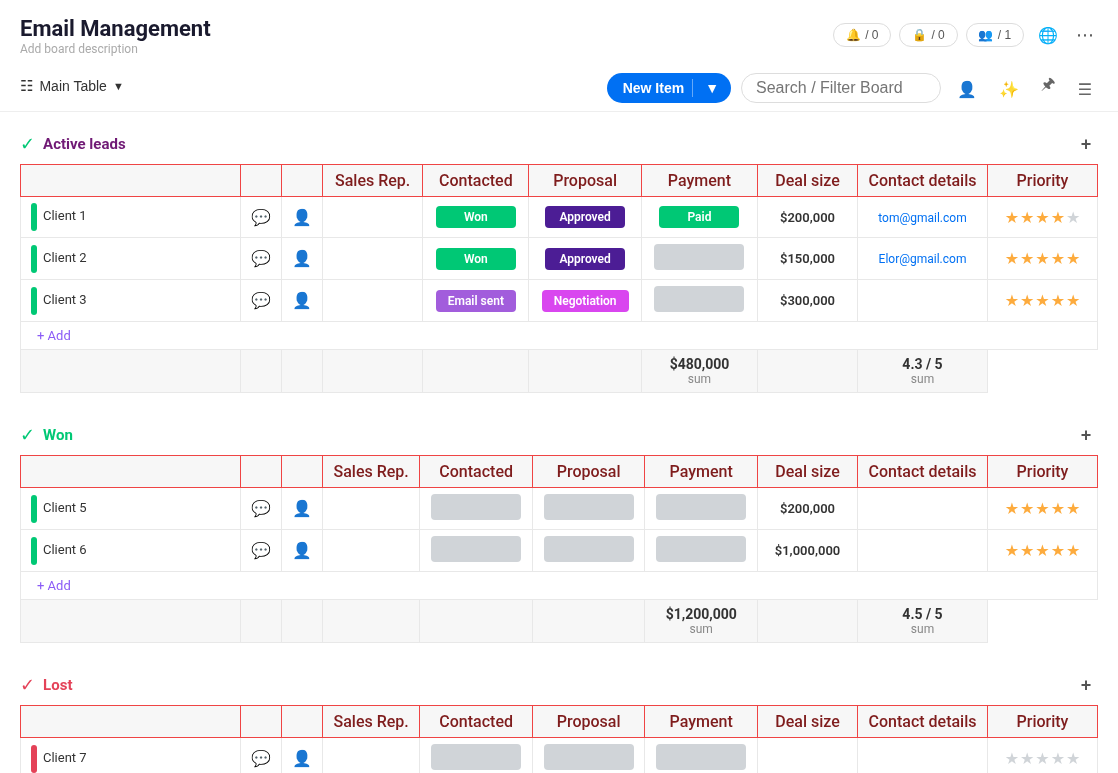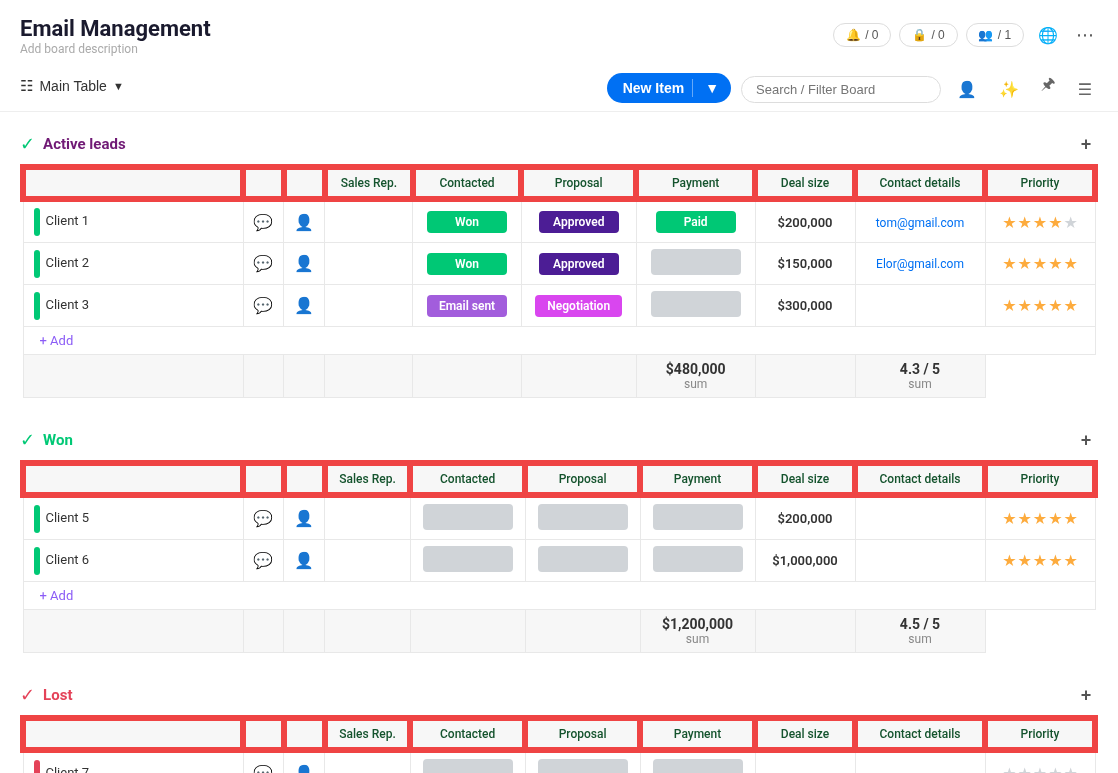--- a/index.html
+++ b/index.html
@@ -11,38 +11,38 @@
     .header-right { display: flex; align-items: center; gap: 8px; margin-top: 4px; }
     .header-btn { border: 1px solid #ddd; border-radius: 20px; padding: 4px 12px; font-size: 12px; background: #fff; cursor: pointer; display: flex; align-items: center; gap: 4px; color: #555; }
     .dots-btn { border: none; background: none; font-size: 18px; cursor: pointer; color: #555; padding: 4px; }
 
     .toolbar { padding: 8px 20px; display: flex; align-items: center; gap: 12px; border-bottom: 1px solid #eee; }
     .main-table-btn { display: flex; align-items: center; gap: 6px; font-size: 14px; font-weight: 500; cursor: pointer; color: #333; border: none; background: none; }
     .toolbar-right { margin-left: auto; display: flex; align-items: flex-end; gap: 10px; }
     .new-item-btn { background: #0070f3; color: #fff; border: none; border-radius: 20px; padding: 6px 0 6px 16px; font-size: 14px; font-weight: 600; cursor: pointer; display: flex; align-items: center; gap: 0; }
     .new-item-btn .divider { width: 1px; height: 100%; background: rgba(255,255,255,0.4); margin: 0 8px; }
     .new-item-btn .arrow-part { padding: 0 12px 0 4px; }
-    .search-box { border: 1px solid #ddd; border-radius: 20px; padding: 5px 14px; font-size: 13px; color: #8b5cf6; width: 200px; outline: none; }
+    .search-box { border: 1px solid #ddd; border-radius: 20px; padding: 5px 14px; font-size: 16px; color: #8b5cf6; width: 200px; outline: none; }
     .icon-btn { background: none; border: none; cursor: pointer; color: #666; font-size: 16px; padding: 4px 6px; border-radius: 4px; }
 
     .content { padding: 20px 20px 0 20px; }
 
     
     .group { margin-bottom: 30px; }
     .group-header { display: flex; align-items: center; gap: 8px; margin-bottom: 8px; }
     .group-toggle { background: none; border: none; cursor: pointer; font-size: 16px; }
     .group-title { font-size: 15px; font-weight: 700; }
     .group-title.active { color: #701a75; }
     .group-title.won { color: #00c875; }
     .group-title.lost { color: #e44258; }
     .group-add-col { margin-left: auto; background: none; border: none; cursor: pointer; font-size: 20px; font-weight: 300; color: #555; width: 24px; height: 24px; border-radius: 50%; display: flex; align-items: center; justify-content: center; }
 
     
     .group-table { width: 100%; border-collapse: collapse; }
-    .group-table th { background: #f7f7f7; font-size: 12px; color: #14532d; font-weight: 500; padding: 6px 10px; border: 6px solid #ef4444; text-align: center; }
+    .group-table th { background: #f7f7f7; font-size: 16px; color: #7f1d1d; font-weight: 500; padding: 6px 10px; border: 1px solid #ef4444; text-align: center; }
     .group-table th.name-col { text-align: left; min-width: 200px; }
     .group-table td { border: 1px solid #e8e8e8; padding: 6px 10px; text-align: center; vertical-align: middle; background: #fff; }
     .group-table td.name-cell { text-align: left; }
 
     .color-bar { display: inline-block; width: 6px; height: 28px; border-radius: 3px; margin-right: 6px; vertical-align: middle; }
     .color-bar.green { background: #00c875; }
     .color-bar.red { background: #e44258; }
     .client-name { font-size: 13px; color: #333; }
 
     

